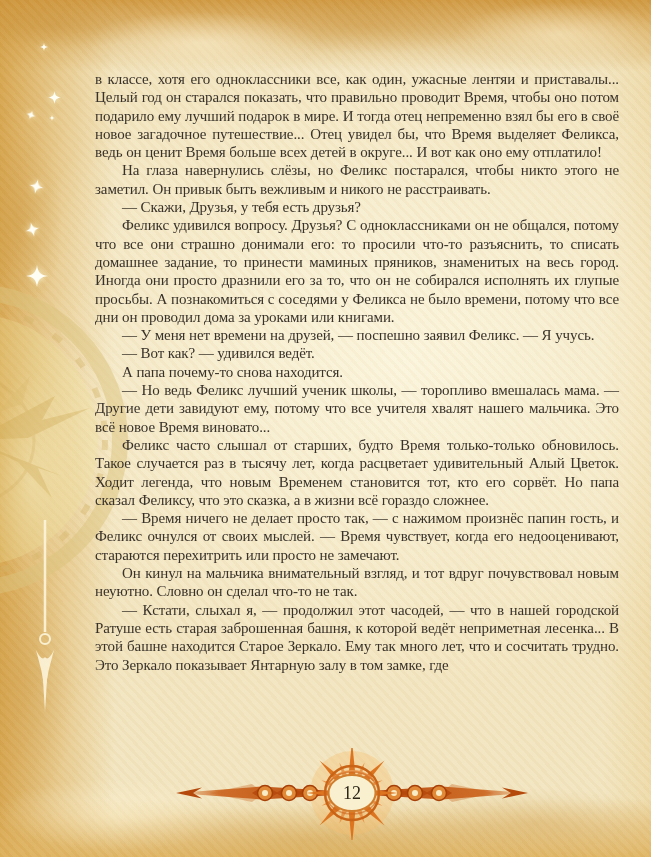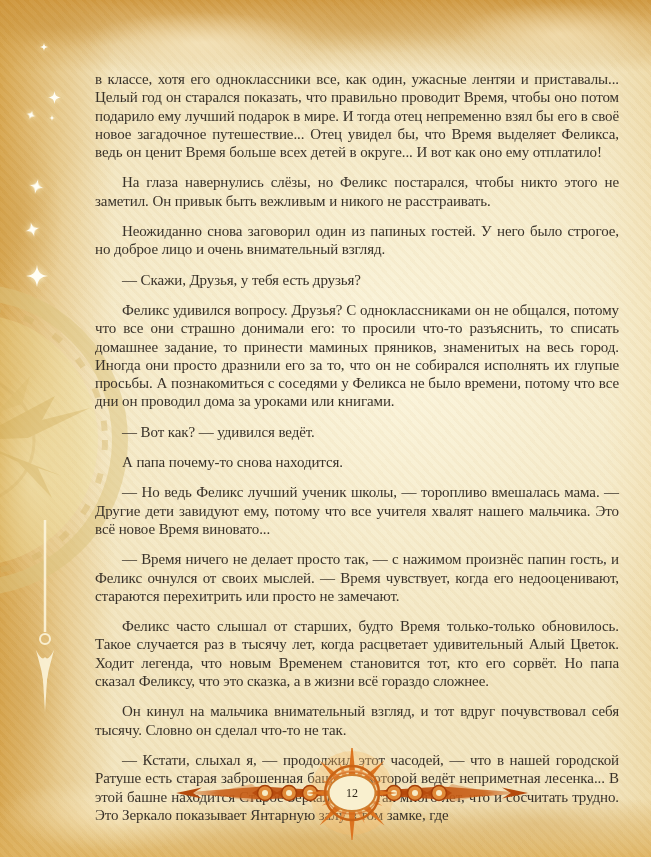--- a/index.html
+++ b/index.html
@@ -30,33 +30,33 @@
       radial-gradient(190px 46px at 82% 96%, rgba(201,148,60,.26), transparent 75%),
       repeating-linear-gradient(47deg, rgba(186,136,56,.045) 0 3px, rgba(255,250,230,.05) 3px 7px);
   }
 
   .text-block{
     position:absolute;left:95px;top:70px;width:524px;
     font-size:15px;line-height:18.3px;color:#39322a;text-align:justify;
     letter-spacing:-0.1px;
   }
   .text-block p{margin:0;}
-  .text-block p.indent{text-indent:27px;margin-top:12px;}
+  .text-block p.indent{text-indent:27px;}
 
   .left-decor{position:absolute;inset:0;pointer-events:none;}
   .star{position:absolute;filter:drop-shadow(0 0 3px rgba(255,250,215,.95));}
 
   .clock{position:absolute;left:0;top:280px;width:170px;height:330px;}
   .arrow{position:absolute;left:34px;top:520px;width:22px;height:200px;}
 
   .footer-ornament{position:absolute;left:112px;top:748px;width:480px;height:92px;}
   .footer-ornament svg{position:absolute;inset:0;}
   .page-number{
     position:absolute;left:216px;top:29px;width:48px;height:32px;
-    text-align:center;line-height:32px;font-size:12px;color:#2c2518;
+    text-align:center;line-height:32px;font-size:18px;color:#2c2518;
   }
 </style>
 </head>
 <body>
 
 <div class="page">
   <div class="texture"></div>
 
   <div class="left-decor">
 
@@ -101,29 +101,29 @@
         <circle cx="11" cy="119" r="5" fill="none" stroke-width="2"></circle>
         <path d="M2,130 Q8,150 11,170 Q14,150 20,130 Q14,142 11,137 Q8,142 2,130 Z" stroke="none"></path>
         <polygon points="11,192 8.5,152 13.5,152" stroke="none"></polygon>
       </g>
     </svg>
   </div>
 
   <div class="text-block">
       <p class="para">в классе, хотя его одноклассники все, как один, ужасные лентяи и приставалы... Целый год он старался показать, что правильно проводит Время, чтобы оно потом подарило ему лучший подарок в мире. И тогда отец непременно взял бы его в своё новое загадочное путешествие... Отец увидел бы, что Время выделяет Феликса, ведь он ценит Время больше всех детей в округе... И вот как оно ему отплатило!</p>
       <p class="para indent">На глаза навернулись слёзы, но Феликс постарался, чтобы никто этого не заметил. Он привык быть вежливым и никого не расстраивать.</p>
-      <p class="para indent">Неожиданно снова заговорил один из папиных гостей. У него было строгое, но доброе лицо и очень внимательный взгляд.</p>
       <p class="para indent">— Скажи, Друзья, у тебя есть друзья?</p>
       <p class="para indent">Феликс удивился вопросу. Друзья? С одноклассниками он не общался, потому что все они страшно донимали его: то просили что-то разъяснить, то списать домашнее задание, то принести маминых пряников, знаменитых на весь город. Иногда они просто дразнили его за то, что он не собирался исполнять их глупые просьбы. А познакомиться с соседями у Феликса не было времени, потому что все дни он проводил дома за уроками или книгами.</p>
+      <p class="para indent">— У меня нет времени на друзей, — поспешно заявил Феликс. — Я учусь.</p>
       <p class="para indent">— Вот как? — удивился ведёт.</p>
       <p class="para indent">А папа почему-то снова находится.</p>
       <p class="para indent">— Но ведь Феликс лучший ученик школы, — торопливо вмешалась мама. — Другие дети завидуют ему, потому что все учителя хвалят нашего мальчика. Это всё новое Время виновато...</p>
+      <p class="para indent">Феликс часто слышал от старших, будто Время только-только обновилось. Такое случается раз в тысячу лет, когда расцветает удивительный Алый Цветок. Ходит легенда, что новым Временем становится тот, кто его сорвёт. Но папа сказал Феликсу, что это сказка, а в жизни всё гораздо сложнее.</p>
       <p class="para indent">— Время ничего не делает просто так, — с нажимом произнёс папин гость, и Феликс очнулся от своих мыслей. — Время чувствует, когда его недооценивают, стараются перехитрить или просто не замечают.</p>
-      <p class="para indent">Феликс часто слышал от старших, будто Время только-только обновилось. Такое случается раз в тысячу лет, когда расцветает удивительный Алый Цветок. Ходит легенда, что новым Временем становится тот, кто его сорвёт. Но папа сказал Феликсу, что это сказка, а в жизни всё гораздо сложнее.</p>
-      <p class="para indent">Он кинул на мальчика внимательный взгляд, и тот вдруг почувствовал себя тысячу. Словно он сделал что-то не так.</p>
+      <p class="para indent">Он кинул на мальчика внимательный взгляд, и тот вдруг почувствовал новым неуютно. Словно он сделал что-то не так.</p>
       <p class="para indent">— Кстати, слыхал я, — продолжил этот часодей, — что в нашей городской Ратуше есть старая заброшенная башня, к которой ведёт неприметная лесенка... В этой башне находится Старое Зеркало. Ему так много лет, что и сосчитать трудно. Это Зеркало показывает Янтарную залу в том замке, где</p>
     </div>
 
   <div class="footer-ornament">
     <svg viewBox="0 0 480 92">
       <defs>
         <linearGradient id="armL" x1="0" y1="0" x2="1" y2="0">
           <stop offset="0" stop-color="#c85a10" stop-opacity="0"></stop>
           <stop offset="0.3" stop-color="#cb5e16" stop-opacity="0.85"></stop>
           <stop offset="1" stop-color="#b5490c"></stop>

